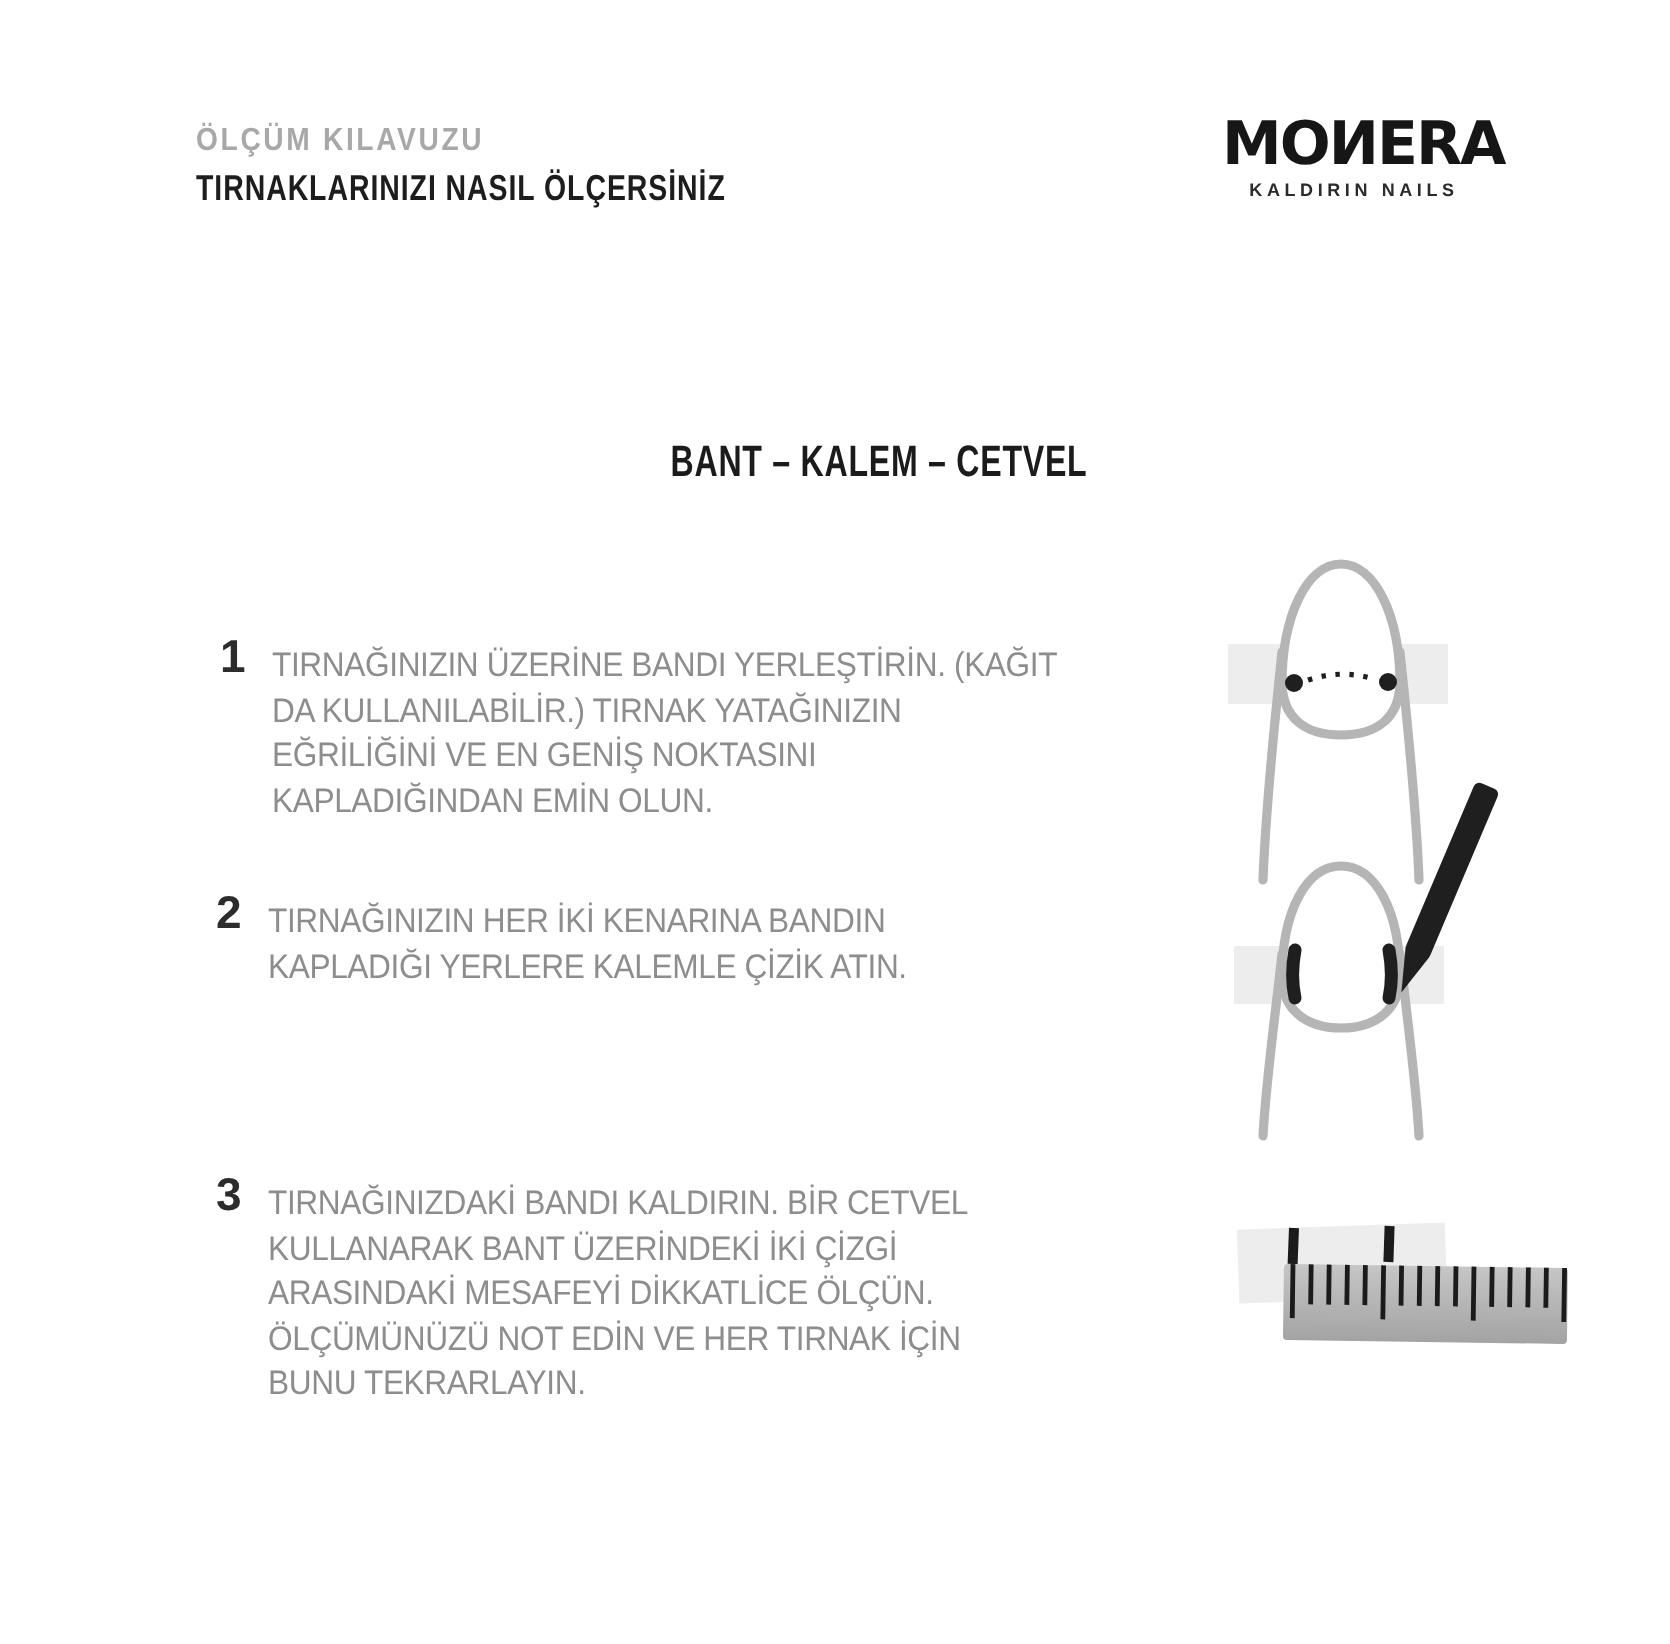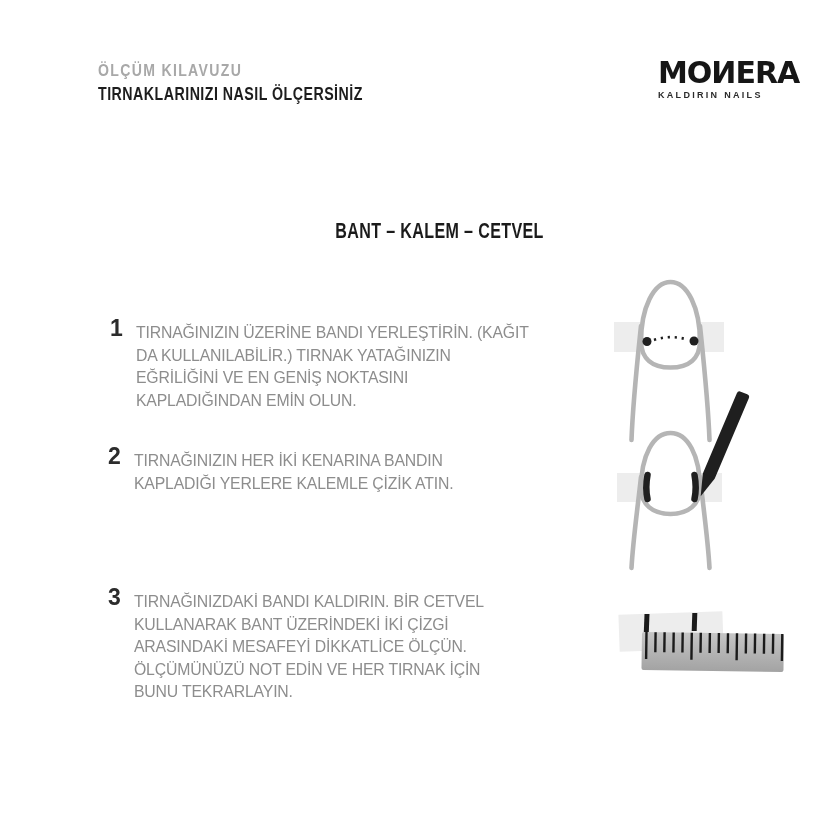--- a/index.html
+++ b/index.html
@@ -11,21 +11,21 @@
   .kicker {
     position:absolute; left:76px; top:62px;
     font-size:16px; font-weight:bold; color:#a8a8a8; letter-spacing:1.5px;
     transform:scaleX(.88); transform-origin:left top; white-space:nowrap;
   }
   .page-title {
     position:absolute; left:76px; top:84px;
     font-size:18px; font-weight:bold; color:#1d1d1d; letter-spacing:.6px;
     transform:scaleX(.79); transform-origin:left top; white-space:nowrap;
   }
-  .brand { position:absolute; left:636px; top:56px; width:132px; text-align:left; }
+  .brand { position:absolute; left:589px; top:56px; width:132px; text-align:center; }
   .brand-word {
     font-family:"DejaVu Sans", sans-serif; font-size:30px; font-weight:bold;
     letter-spacing:-1px; color:#161616; line-height:1.1; white-space:nowrap;
   }
   .brand-sub {
     margin-top:1px; font-size:9px; font-weight:bold; letter-spacing:2.3px;
     color:#2b2b2b; white-space:nowrap;
   }
   .method-heading {
     position:absolute; left:0; top:218px; width:835px; text-align:center;

